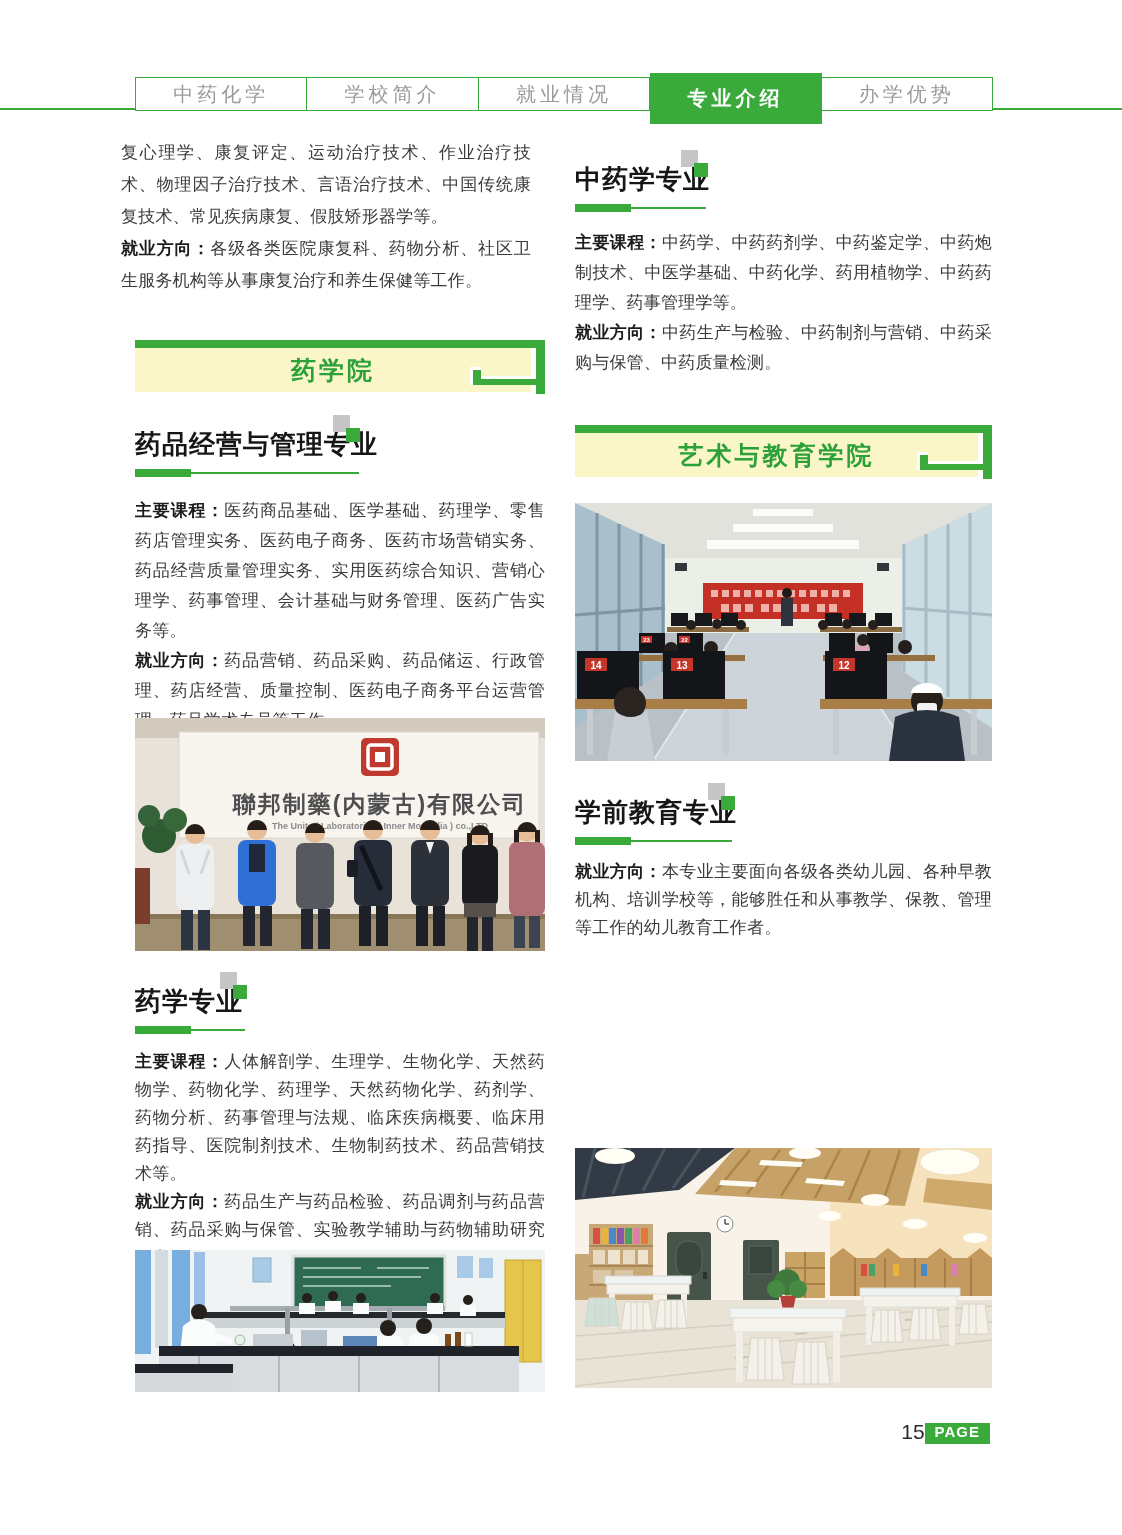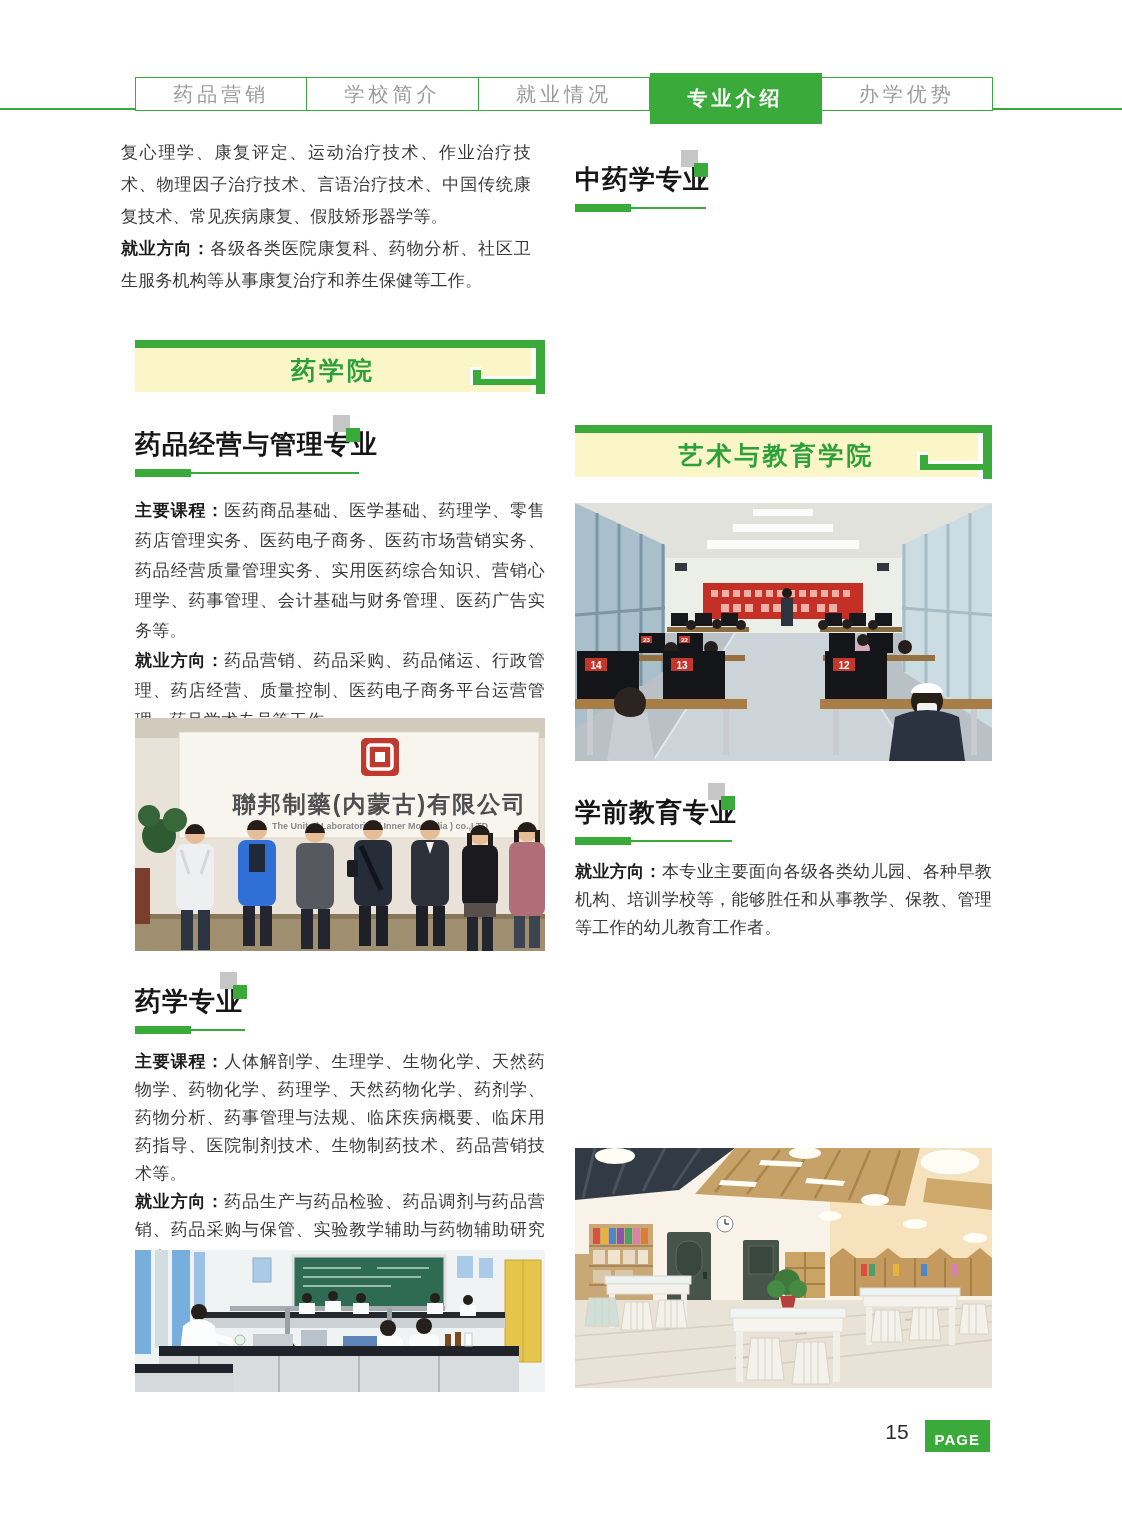--- a/index.html
+++ b/index.html
@@ -37,32 +37,32 @@
   .sec-head .deco{position:absolute;top:-13px;width:28px;height:28px}
   .sq-gray{position:absolute;left:0;top:0;width:17px;height:17px;background:#c6c6c6}
   .sq-green{position:absolute;left:13px;top:13px;width:14px;height:14px;background:#3aaa3a}
   .d-pm{left:198px}.d-tcm{left:106px}.d-ph{left:85px}.d-pre{left:133px}
   .underline{display:flex;align-items:center;height:8px;margin-top:9px}
   .underline .thick{width:56px;height:8px;background:#3aaa3a}
   .underline .thin{flex:1;height:2px;background:#3aaa3a}
   .u-pm{width:224px}.u-tcm{width:131px}.u-ph{width:110px}.u-pre{width:157px}
 
   
-  .footer{position:absolute;top:1420px;right:132px;display:flex;align-items:flex-start;gap:16px}
+  .footer{position:absolute;top:1420px;right:132px;display:flex;align-items:flex-end;gap:0}
   .footer .num{font-size:21px;color:#2b2b2b}
-  .footer .badge{background:#3aaa3a;color:#fff;font-size:15px;font-weight:bold;letter-spacing:1px;padding:11px 10px 4px}
+  .footer .badge{background:#3aaa3a;color:#fff;font-size:15px;font-weight:bold;letter-spacing:1px;padding:0 10px 4px}
 </style>
 </head>
 <body>
 
 <div class="page">
 
   <div class="nav-line"></div>
   <div class="tabbar">
-    <div class="tab">药品营销</div>
+    <div class="tab">中药化学</div>
     <div class="tab">学校简介</div>
     <div class="tab">就业情况</div>
     <div class="tab active">专业介绍</div>
     <div class="tab">办学优势</div>
   </div>
 
   <div class="abs" style="left:121px;top:137px;width:410px">
     <p class="body lh32"><span>复心理学、康复评定、运动治疗技术、作业治疗技术、物理因子治疗技术、言语治疗技术、中国传统康复技术、常见疾病康复、假肢矫形器学等。</span></p>
     <p class="body lh32"><b>就业方向：</b><span>各级各类医院康复科、药物分析、社区卫生服务机构等从事康复治疗和养生保健等工作。</span></p>
   </div>
@@ -259,20 +259,24 @@
         <span class="sq-gray"></span>
         <span class="sq-green"></span>
       </div>
     <h2>中药学专业</h2>
     <div class="underline u-tcm">
         <span class="thick"></span>
         <span class="thin"></span>
       </div>
   </div>
 
+  <div class="abs" style="left:575px;top:228px;width:417px">
+    <p class="body lh30"><b>主要课程：</b><span>中药学、中药药剂学、中药鉴定学、中药炮制技术、中医学基础、中药化学、药用植物学、中药药理学、药事管理学等。</span></p>
+    <p class="body lh30"><b>就业方向：</b><span>中药生产与检验、中药制剂与营销、中药采购与保管、中药质量检测。</span></p>
+  </div>
 
   <div class="abs banner" style="left:575px;top:425px;width:417px">
     <div class="bar-top"></div>
     <div class="bar-right"></div>
     <div class="cream">艺术与教育学院</div>
     <div class="foot"></div>
     <div class="foot-step"></div>
   </div>
 
   <svg class="abs" style="left:575px;top:503px" width="417" height="258" viewBox="0 0 417 258">

